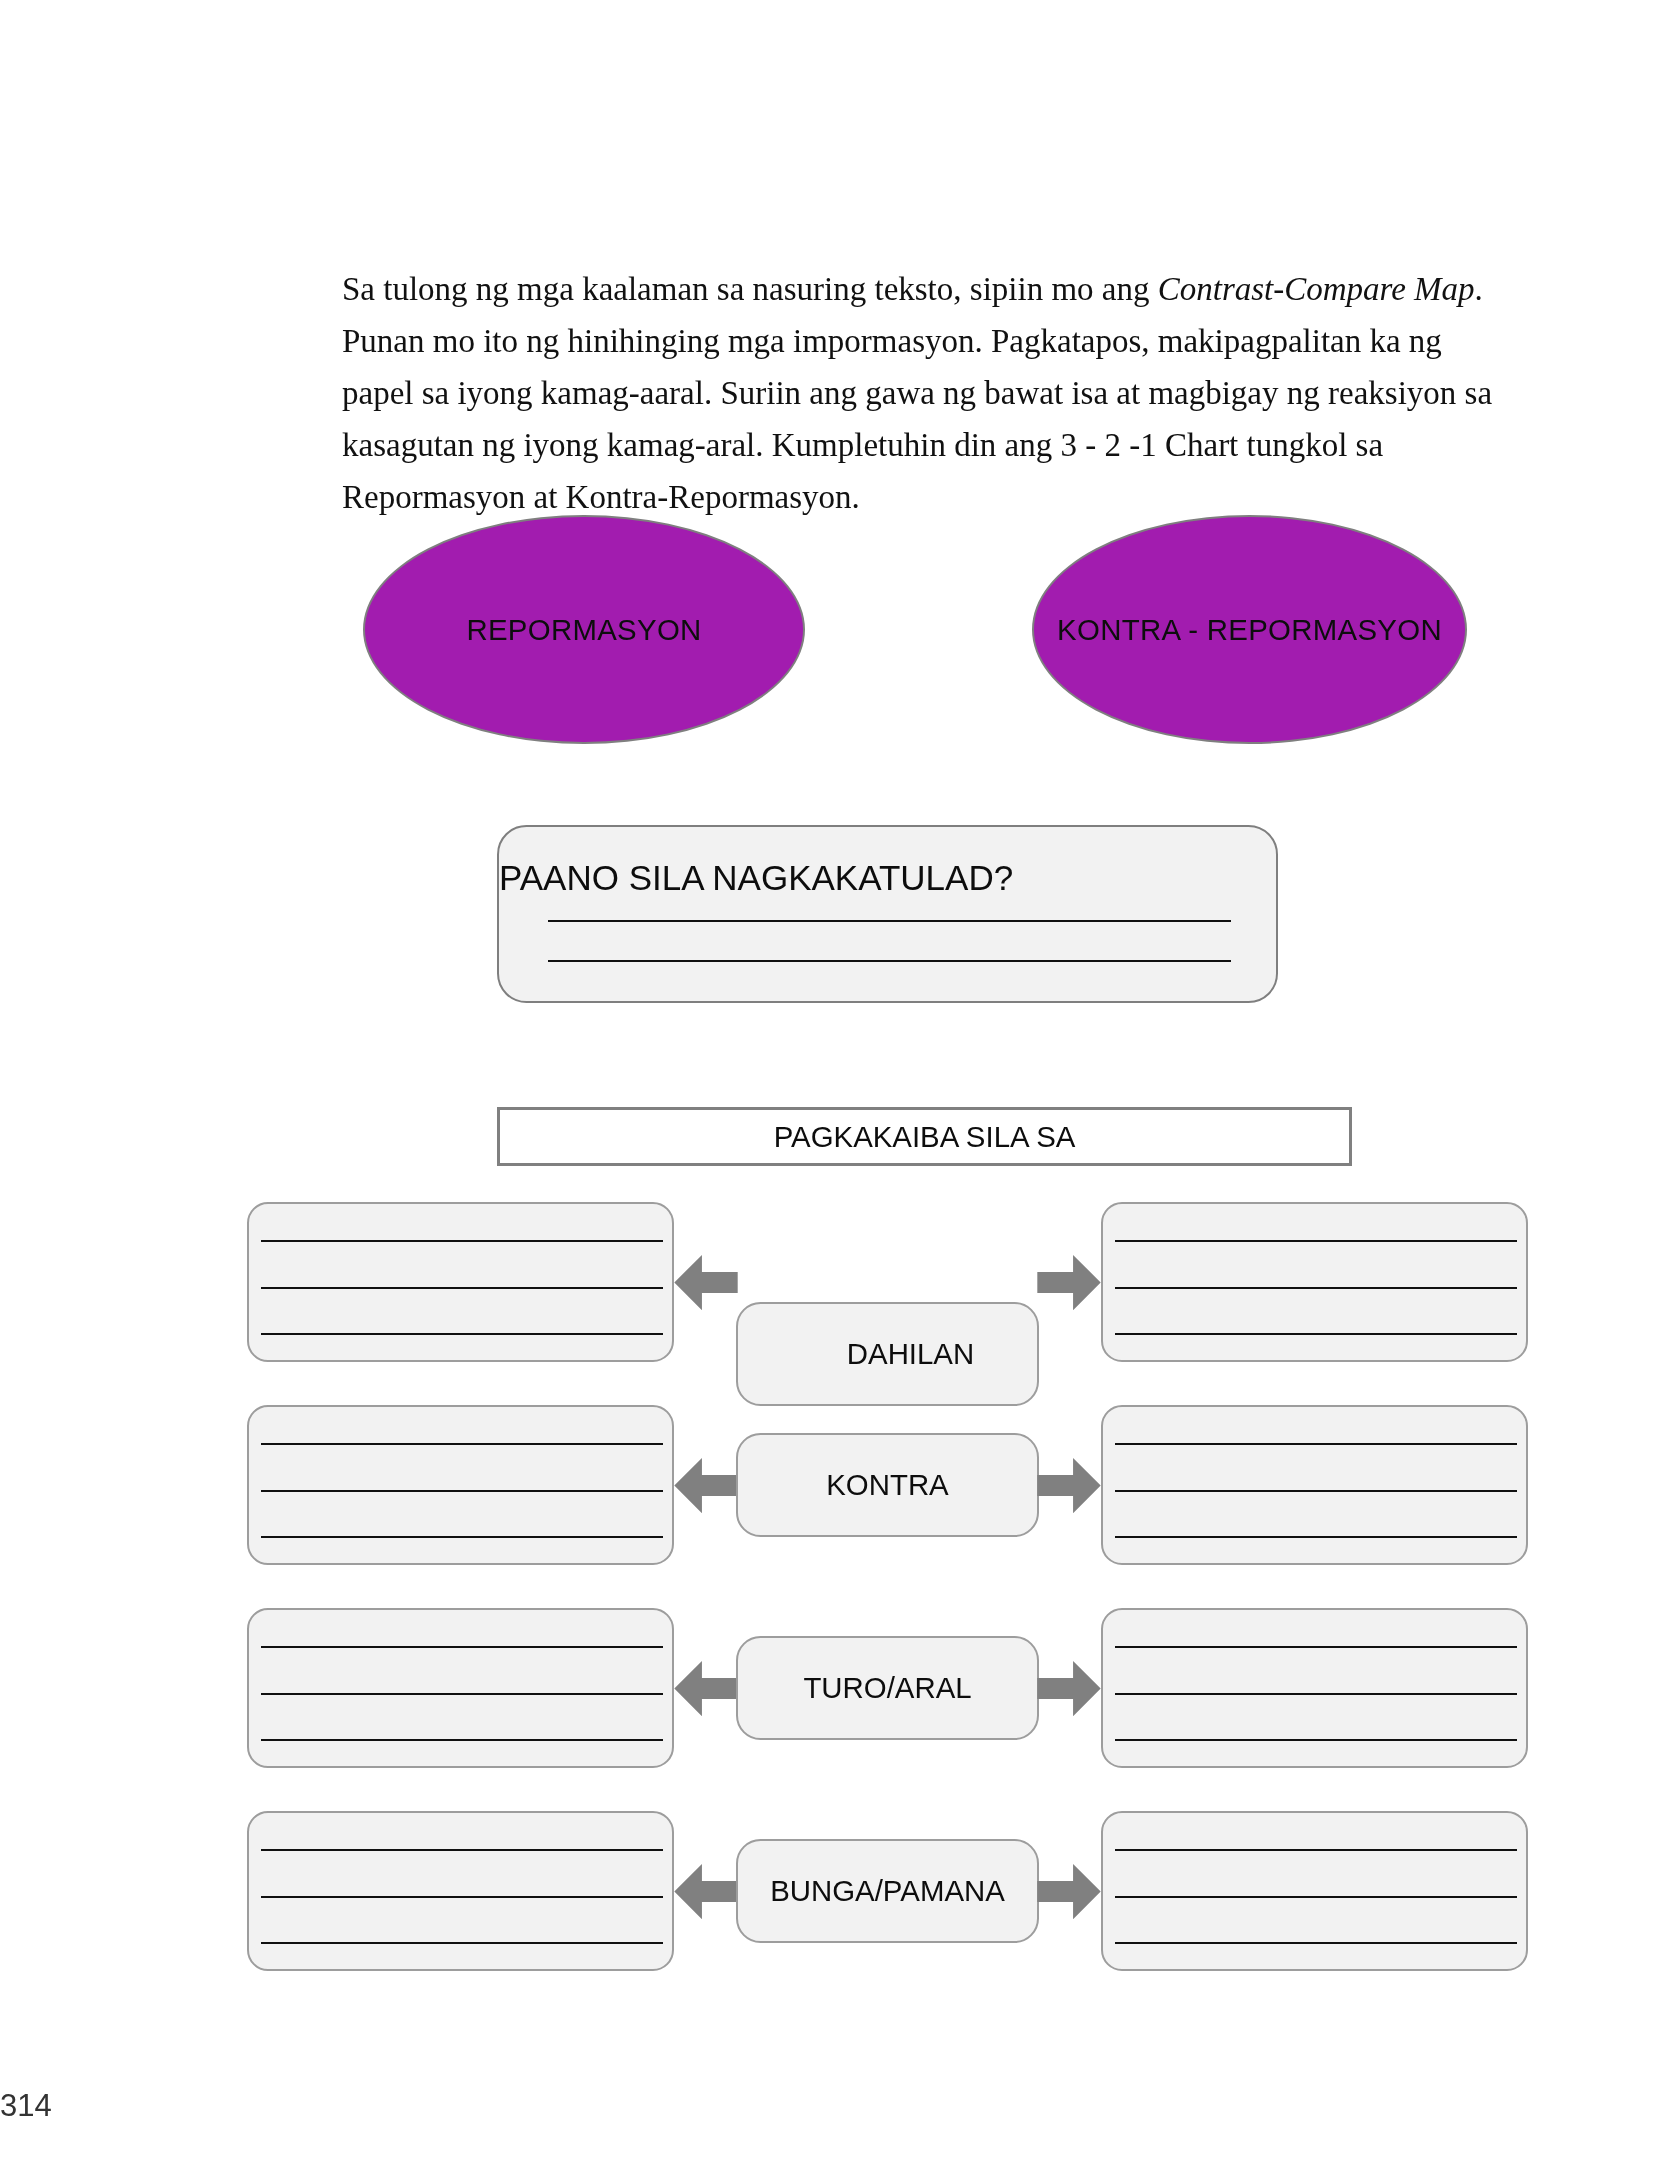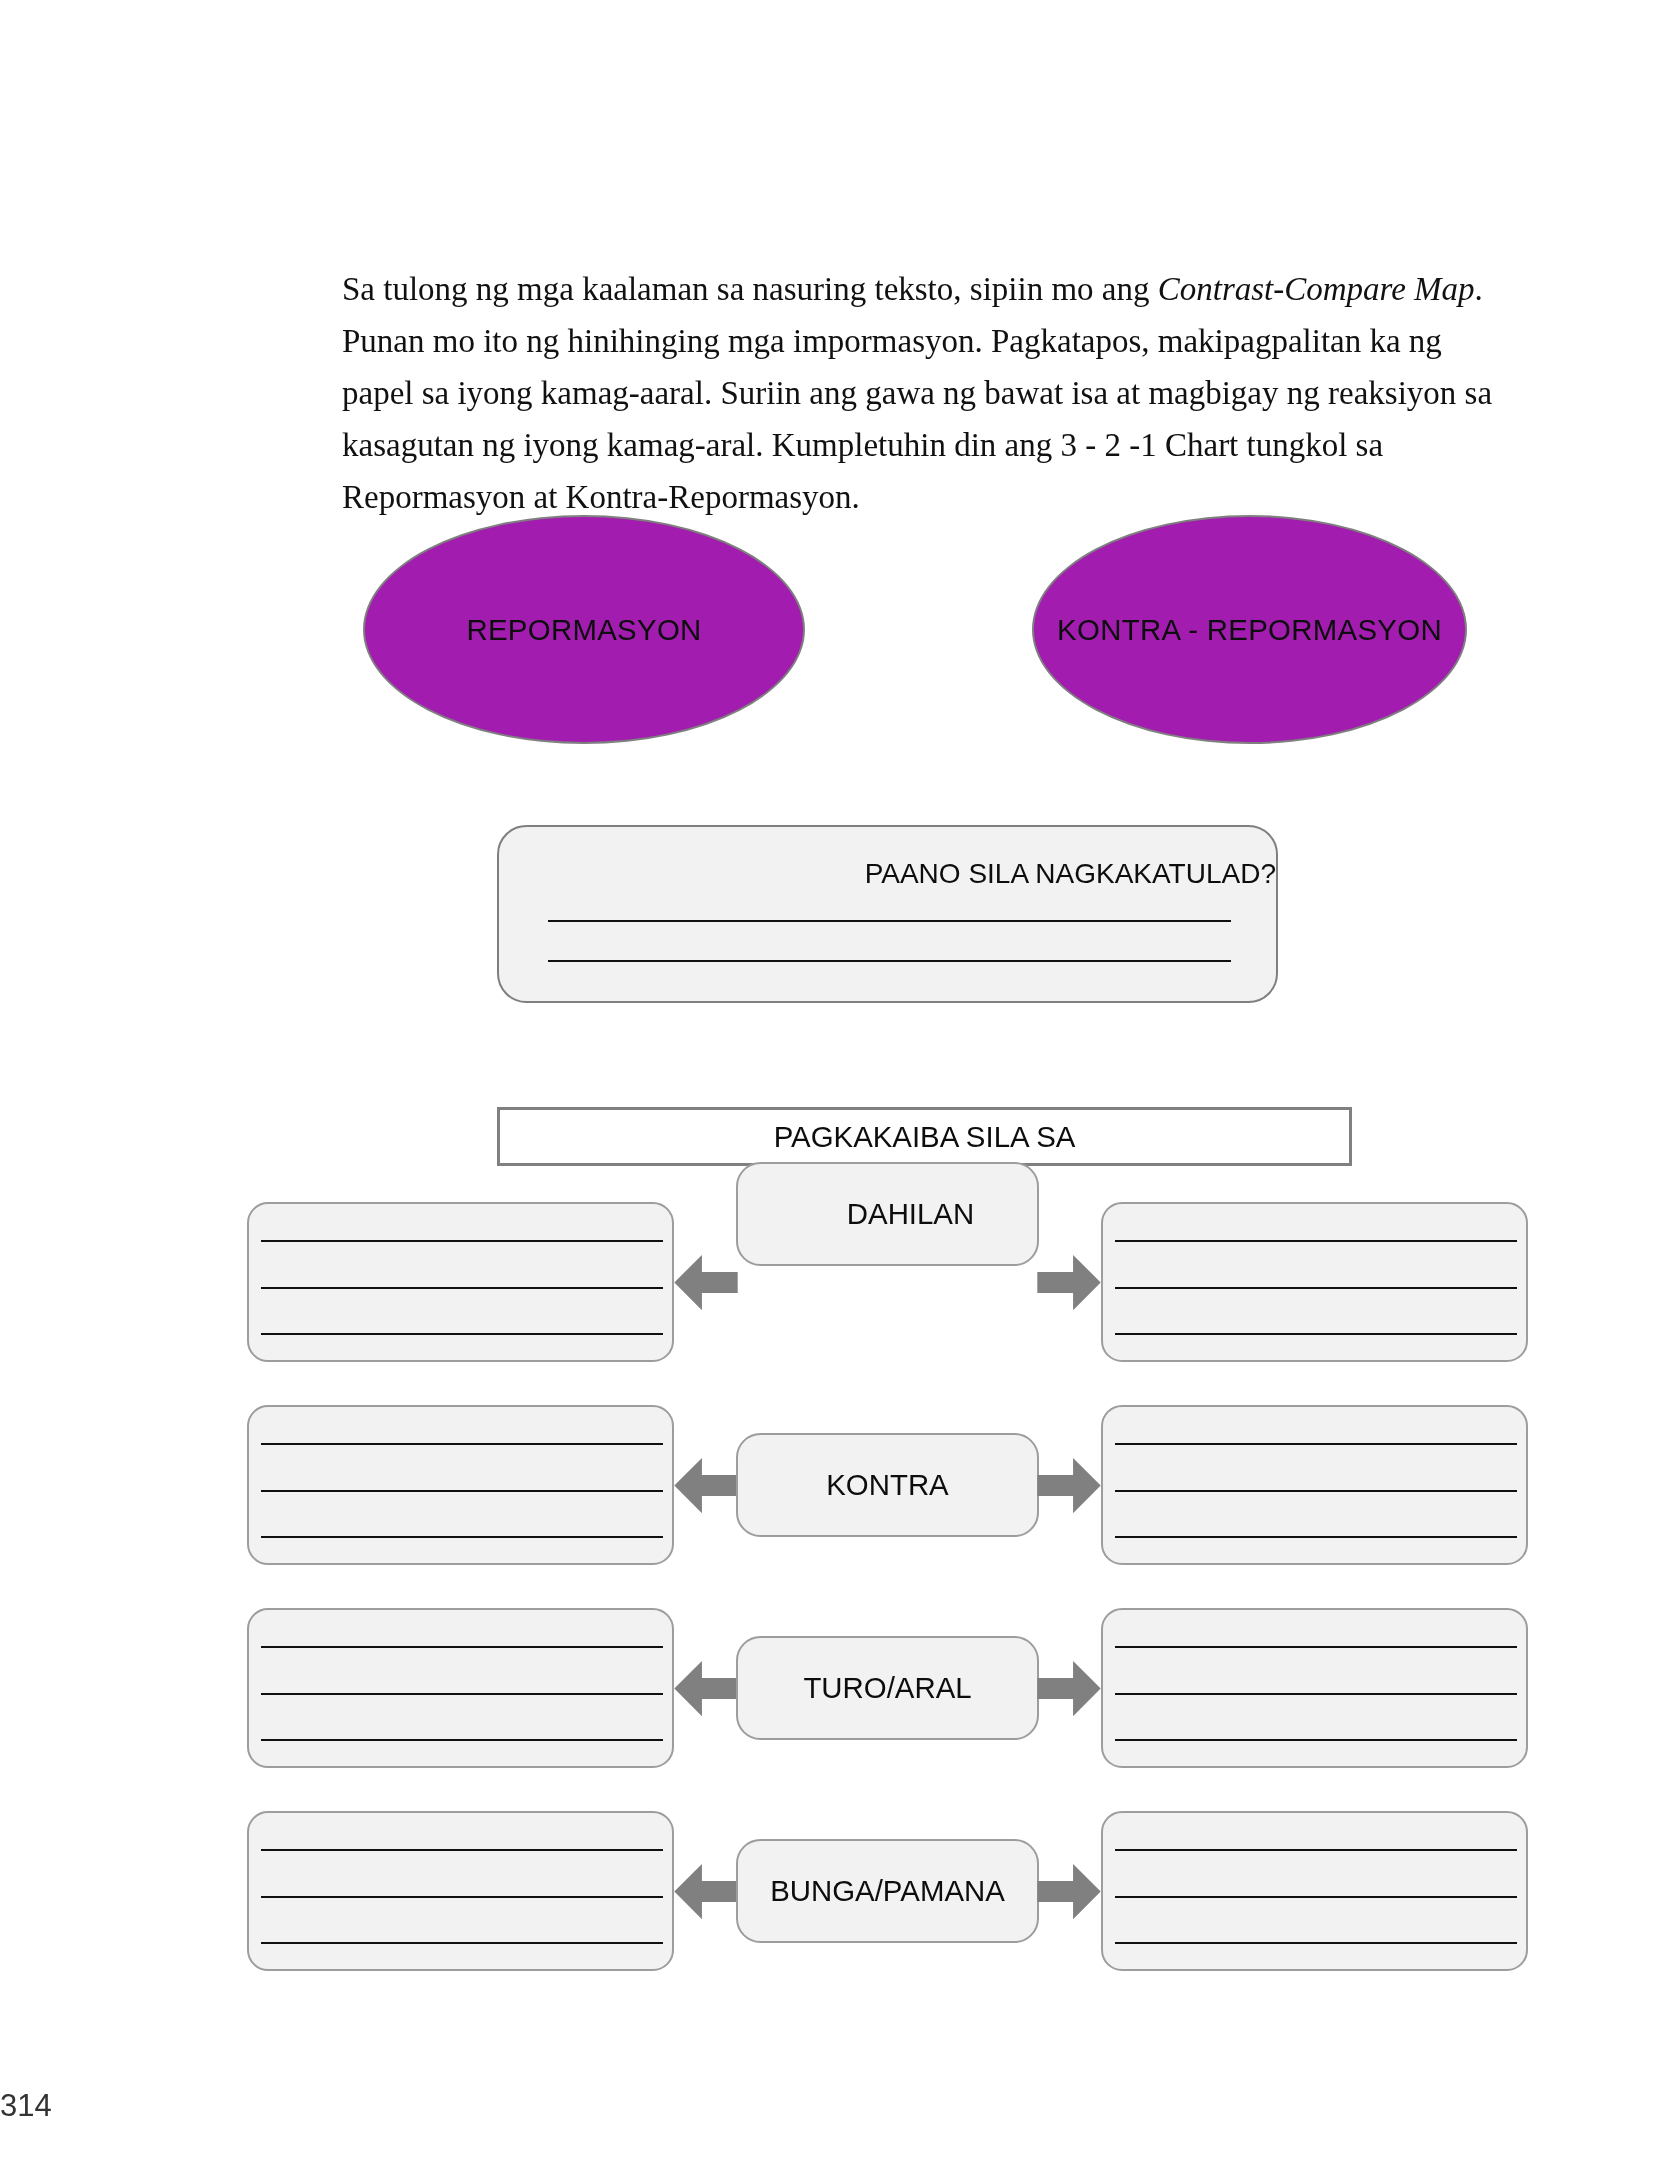--- a/index.html
+++ b/index.html
@@ -61,22 +61,22 @@
     background: #f2f2f2;
     border: 2.5px solid #7f7f7f;
     border-radius: 29.4px;
     box-sizing: border-box;
   }
   #similarity-title {
     position: absolute;
     left: 0;
     top: 31px;
     width: 100%;
-    text-align: right;
-    font-size: 28px;
+    text-align: left;
+    font-size: 35px;
     color: #0d0d0d;
     white-space: nowrap;
   }
   #similarity-box .ruled {
     position: absolute;
     left: 49px;
     width: 683px;
     border-bottom: 2.5px solid #111111;
   }
   #similarity-box .ruled.l1 { top: 93px; }
@@ -153,21 +153,21 @@
   .arrow {
     position: absolute;
     width: 64px;
     height: 65px;
   }
   .arrow.left-arrow  { left: 674px; }
   .arrow.right-arrow { left: 1037px; }
 
   
   #row-0 .side-box      { top: 1202px; }
-  #row-0 .center-label  { top: 1162px; padding-left: 46px; }
+  #row-0 .center-label  { top: 1302px; padding-left: 46px; }
   #row-0 .arrow         { top: 1250px; }
 
   #row-1 .side-box      { top: 1405px; }
   #row-1 .center-label  { top: 1433px; }
   #row-1 .arrow         { top: 1453px; }
 
   #row-2 .side-box      { top: 1608px; }
   #row-2 .center-label  { top: 1636px; align-items: center; }
   #row-2 .arrow         { top: 1656px; }
 

